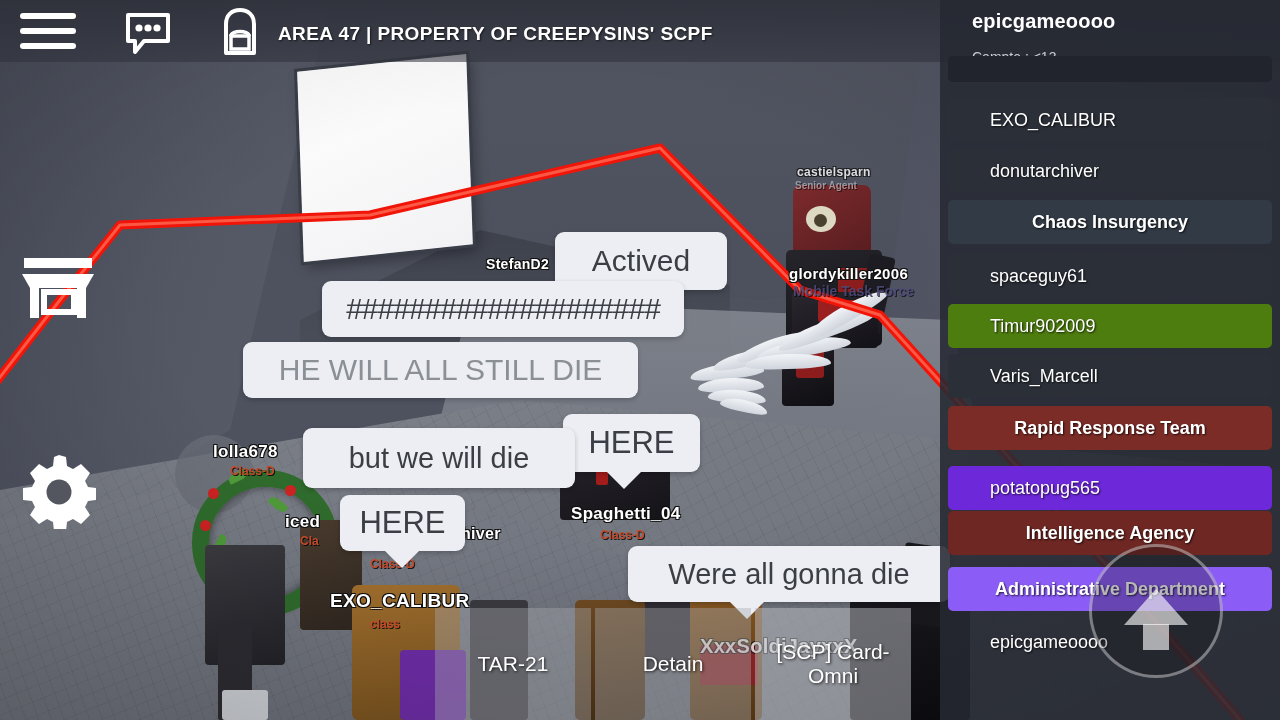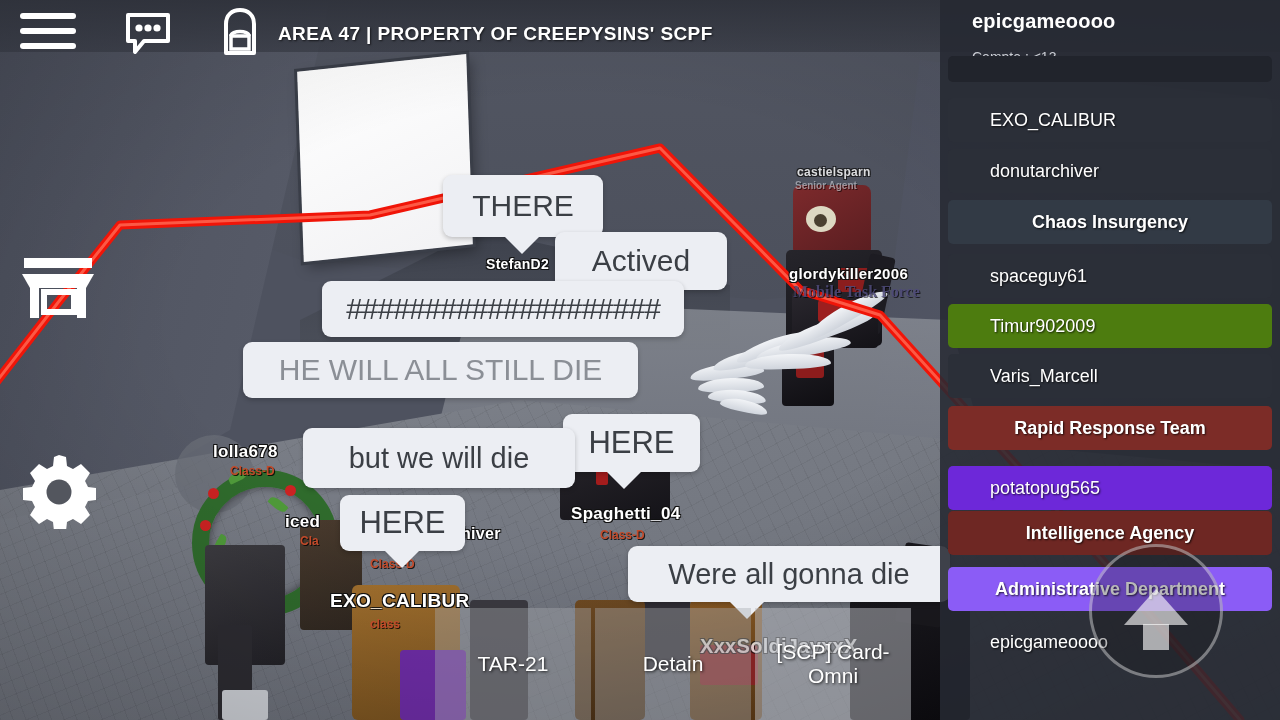--- a/index.html
+++ b/index.html
@@ -103,21 +103,21 @@
     padding:0 18px;box-sizing:border-box;
   }
   .bubble .tail{
     position:absolute;bottom:-17px;width:0;height:0;
     border-left:19px solid transparent;border-right:19px solid transparent;
     border-top:19px solid #eceef3;
   }
   .bubble.grey{color:#8b8f96;}
 
   
-  .topbar{position:absolute;left:0;top:0;width:1280px;height:52px;
+  .topbar{position:absolute;left:0;top:0;width:1280px;height:62px;
     background:linear-gradient(180deg,rgba(46,49,58,.92),rgba(46,49,58,.55));}
   .tb-title{position:absolute;left:278px;top:23px;color:#fff;
     font-weight:bold;font-size:19px;letter-spacing:.4px;
     text-shadow:1px 1px 2px rgba(0,0,0,.6);}
 
   .ico{position:absolute;cursor:pointer;}
   .burger span{display:block;width:56px;height:6px;background:#fff;border-radius:3px;margin-bottom:9px;}
 
   
   .shop-ico{position:absolute;left:20px;top:258px;width:76px;height:62px;cursor:pointer;}
@@ -240,43 +240,39 @@
     <polyline points="-10,390 60,300 120,225 370,215 660,148 800,290 880,315 1120,580 1240,720" fill="none" stroke="#f01508" stroke-width="9" stroke-linejoin="round" stroke-linecap="round"></polyline>
     <polyline points="-10,390 60,300 120,225 370,215 660,148 800,290 880,315 1120,580 1240,720" fill="none" stroke="#ff6a55" stroke-width="3" stroke-linejoin="round" stroke-linecap="round" opacity=".8"></polyline>
   </svg>
 
   <div class="nametag" style="left:486px;top:256px;font-size:14px;">StefanD2</div>
 
   <div class="nametag" style="left:797px;top:165px;font-size:12px;opacity:.8;">castielsparn</div>
   <div class="subtag" style="left:795px;top:180px;font-size:10px;color:#b9bcc4;opacity:.7;">Senior Agent</div>
 
   <div class="nametag" style="left:789px;top:265px;font-size:15px;">glordykiller2006</div>
-  <div class="subtag" style="left:793px;top:283px;font-size:16px;color:#4e4a7a;opacity:.85;font-family:Liberation Serif, serif;">Mobile Task Force</div>
+  <div class="subtag" style="left:793px;top:283px;font-size:14px;color:#4e4a7a;opacity:.85;">Mobile Task Force</div>
 
   <div class="nametag" style="left:213px;top:442px;font-size:17px;">lolla678</div>
   <div class="subtag" style="left:230px;top:464px;font-size:12px;color:#c24a2a;">Class-D</div>
 
   <div class="nametag" style="left:285px;top:512px;font-size:17px;">iced</div>
   <div class="subtag" style="left:300px;top:534px;font-size:12px;color:#c24a2a;">Cla</div>
 
   <div class="nametag" style="left:461px;top:525px;font-size:16px;">hiver</div>
   <div class="subtag" style="left:370px;top:557px;font-size:12px;color:#c24a2a;">Class-D</div>
 
   <div class="nametag" style="left:571px;top:504px;font-size:17px;">Spaghetti_04</div>
   <div class="subtag" style="left:600px;top:528px;font-size:12px;color:#c24a2a;">Class-D</div>
 
   <div class="nametag" style="left:330px;top:590px;font-size:19px;">EXO_CALIBUR</div>
   <div class="subtag" style="left:370px;top:617px;font-size:12px;color:#c24a2a;">class</div>
 
   <div class="nametag" style="left:700px;top:635px;font-size:20px;opacity:.75;">XxxSoldiJayxxX</div>
 
-  <div class="bubble" style="left:443px;top:175px;width:160px;height:62px;font-size:30px;">
-    <span>THERE</span>
-    <div class="tail" style="left:60px;"></div>
-  </div>
 
   <div class="bubble" style="left:555px;top:232px;width:172px;height:58px;font-size:30px;">
     <span>Actived</span>
   </div>
 
   <div class="bubble" style="left:322px;top:281px;width:362px;height:56px;font-size:30px;letter-spacing:-1px;">
     <span>####################</span>
   </div>
 
   <div class="bubble grey" style="left:243px;top:342px;width:395px;height:56px;font-size:30px;">

